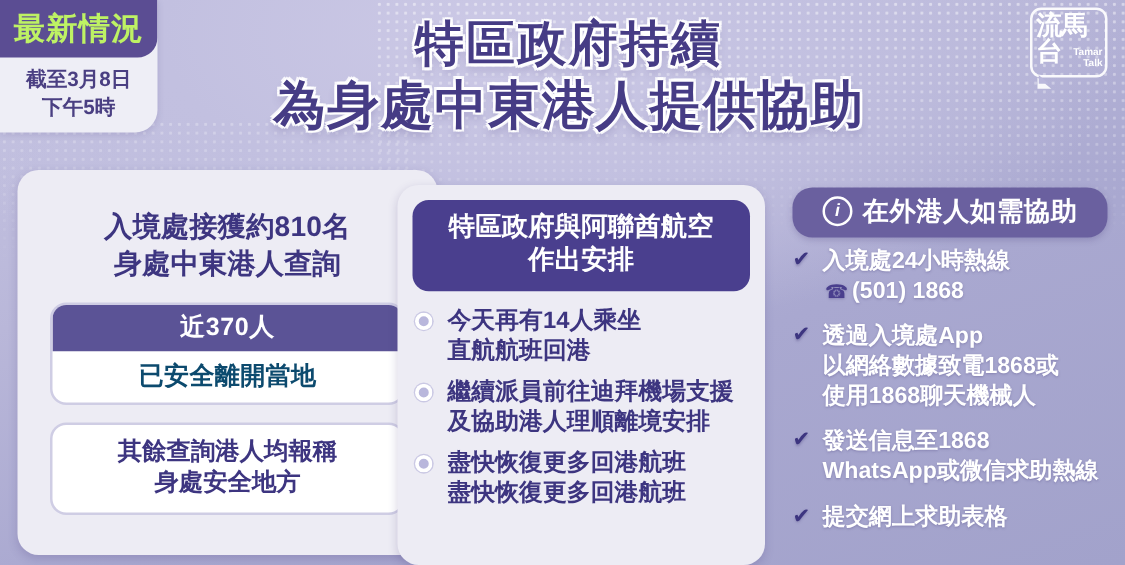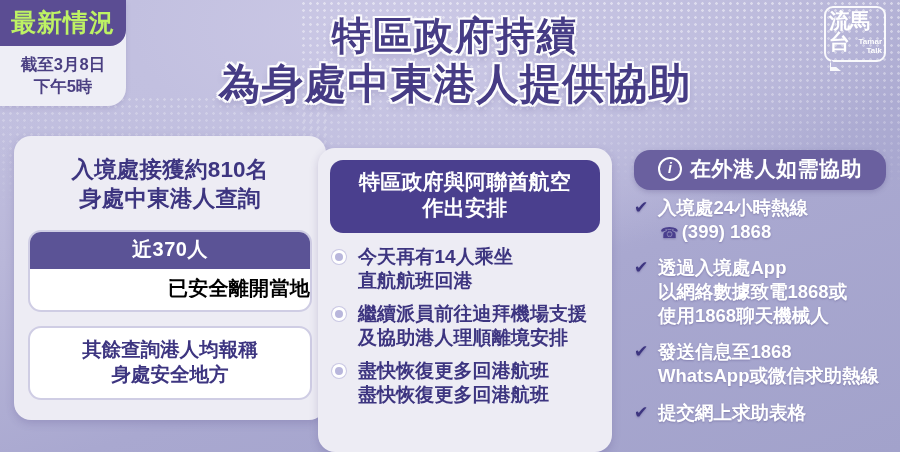--- a/index.html
+++ b/index.html
@@ -142,21 +142,21 @@
     position: absolute;
     background: #edecf4;
     border-radius: 17px;
     box-shadow: 0 3px 8px rgba(78,66,126,0.22);
   }
 
   
   #card-enquiries {
     left: 14px; top: 136px;
     width: 312px; height: 284px;
-    padding: 0;
+    padding: 12px;
   }
   #enquiries-heading {
     color: #3d3580;
     font-size: 22.5px;
     font-weight: bold;
     text-align: center;
     line-height: 1.28;
     padding: 20px 10px 0 10px;
     letter-spacing: 0.2px;
   }
@@ -170,24 +170,24 @@
   .pill-box .pill-top {
     background: #5b5396;
     color: #ffffff;
     font-size: 20px;
     font-weight: bold;
     text-align: center;
     padding: 4px 0 6px 0;
     letter-spacing: 0.5px;
   }
   .pill-box .pill-bottom {
-    color: #000000;
+    color: #0c4a6e;
     font-size: 20px;
     font-weight: bold;
-    text-align: right;
+    text-align: center;
     padding: 6px 0 8px 0;
     letter-spacing: 0.3px;
   }
   #safe-location-box {
     margin: 14px 14px 0 14px;
     border: 2px solid #cfcde4;
     border-radius: 13px;
     background: #ffffff;
     color: #3d3580;
     font-size: 19.5px;
@@ -384,21 +384,21 @@
 
   <div id="help-heading">
     <span id="info-icon">i</span>
     <span id="help-heading-text">在外港人如需協助</span>
   </div>
 
   <ul id="help-list">
     <li>
       <span class="check-bullet">✔</span>
       <span>入境處24小時熱線</span>
-      <span class="phone-line"><span class="phone-icon">☎</span><span>(399) 1868</span></span>
+      <span class="phone-line"><span class="phone-icon">☎</span><span>(501) 1868</span></span>
     </li>
     <li>
       <span class="check-bullet">✔</span>
       <span>透過入境處App</span><br>
       <span>以網絡數據致電1868或</span><br>
       <span>使用1868聊天機械人</span>
     </li>
     <li>
       <span class="check-bullet">✔</span>
       <span>發送信息至1868</span><br>

